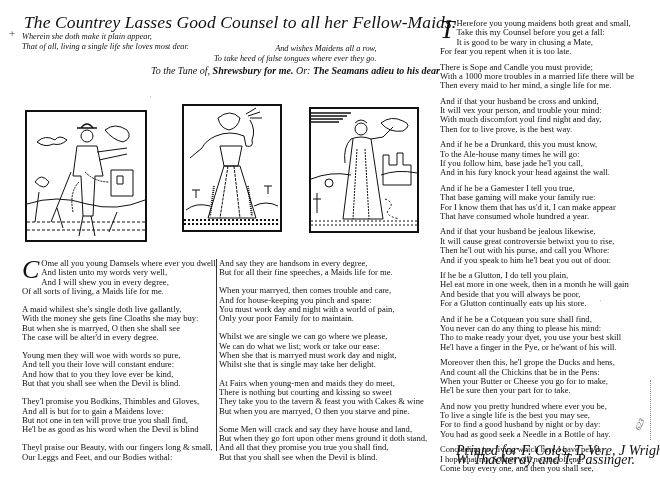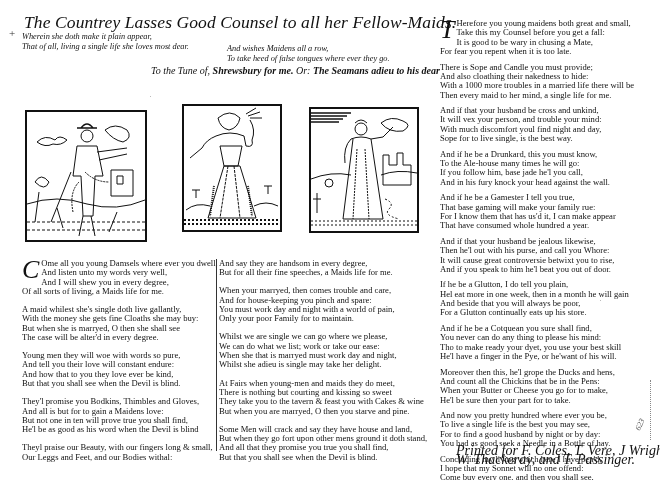--- a/index.html
+++ b/index.html
@@ -5,21 +5,21 @@
   html, body { margin: 0; padding: 0; background: #ffffff; }
   body { width: 660px; height: 480px; position: relative; overflow: hidden; color: #111; }
   .serif { font-family: "Liberation Serif", "DejaVu Serif", serif; }
   .title {
     position: absolute; left: 24px; top: 12px; width: 380px;
     font-size: 17.5px; font-style: italic; white-space: nowrap; letter-spacing: 0.1px;
   }
   .crosshair { position: absolute; left: 9px; top: 27px; font-size: 11px; color: #333; }
   .sub { position: absolute; font-size: 8.3px; font-style: italic; line-height: 9.6px; white-space: nowrap; }
   .sub-left { left: 22px; top: 32px; }
-  .sub-right { left: 227px; top: 44px; }
+  .sub-right { left: 214px; top: 44px; text-align: right; }
   .tune { position: absolute; left: 127px; top: 65px; font-size: 10px; font-style: italic; white-space: nowrap; margin-left: 24px; }
   .tune b { font-weight: bold; }
 
   .woodcut { position: absolute; border: 2px solid #111; background: #fff; overflow: hidden; }
   .woodcut svg { width: 100%; height: 100%; display: block; }
   .wc1 { left: 25px; top: 110px; width: 118px; height: 128px; }
   .wc2 { left: 182px; top: 104px; width: 96px; height: 124px; }
   .wc3 { left: 309px; top: 107px; width: 106px; height: 122px; }
 
   .verse-col { position: absolute; font-size: 8.6px; line-height: 9.35px; white-space: nowrap; }
@@ -144,21 +144,21 @@
   <div class="stanza">
     <span class="line">When your marryed, then comes trouble and care,</span>
     <span class="line">And for house-keeping you pinch and spare:</span>
     <span class="line">You must work day and night with a world of pain,</span>
     <span class="line">Only your poor Family for to maintain.</span>
   </div>
   <div class="stanza">
     <span class="line">Whilst we are single we can go where we please,</span>
     <span class="line">We can do what we list; work or take our ease:</span>
     <span class="line">When she that is marryed must work day and night,</span>
-    <span class="line">Whilst she adieu is single may take her delight.</span>
+    <span class="line">Whilst she that is single may take her delight.</span>
   </div>
   <div class="stanza">
     <span class="line">At Fairs when young-men and maids they do meet,</span>
     <span class="line">There is nothing but courting and kissing so sweet</span>
     <span class="line">They take you to the tavern &amp; feast you with Cakes &amp; wine</span>
     <span class="line">But when you are marryed, O then you starve and pine.</span>
   </div>
   <div class="stanza">
     <span class="line">Some Men will crack and say they have house and land,</span>
     <span class="line">But when they go fort upon other mens ground it doth stand,</span>
@@ -170,46 +170,45 @@
 <div class="verse-col col3 serif">
   <div class="stanza">
     <span class="dropcap">T</span>
     <span class="line">Herefore you young maidens both great and small,</span>
     <span class="line">Take this my Counsel before you get a fall:</span>
     <span class="line">It is good to be wary in chusing a Mate,</span>
     <span class="line">For fear you repent when it is too late.</span>
   </div>
   <div class="stanza">
     <span class="line">There is Sope and Candle you must provide;</span>
-    <span class="line">And also cloathing their nakedness to hide:</span>
     <span class="line">With a 1000 more troubles in a married life there will be</span>
     <span class="line">Then every maid to her mind, a single life for me.</span>
   </div>
   <div class="stanza">
     <span class="line">And if that your husband be cross and unkind,</span>
     <span class="line">It will vex your person, and trouble your mind:</span>
     <span class="line">With much discomfort youl find night and day,</span>
-    <span class="line">Sope for to live single, is the best way.</span>
+    <span class="line">Then for to live prove, is the best way.</span>
   </div>
   <div class="stanza">
     <span class="line">And if he be a Drunkard, this you must know,</span>
     <span class="line">To the Ale-house many times he will go:</span>
     <span class="line">If you follow him, base jade he'l you call,</span>
     <span class="line">And in his fury knock your head against the wall.</span>
   </div>
   <div class="stanza">
     <span class="line">And if he be a Gamester I tell you true,</span>
     <span class="line">That base gaming will make your family rue:</span>
     <span class="line">For I know them that has us'd it, I can make appear</span>
     <span class="line">That have consumed whole hundred a year.</span>
   </div>
   <div class="stanza">
     <span class="line">And if that your husband be jealous likewise,</span>
+    <span class="line">It will cause great controversie betwixt you to rise,</span>
     <span class="line">Then he'l out with his purse, and call you Whore:</span>
-    <span class="line">It will cause great controversie betwixt you to rise,</span>
     <span class="line">And if you speak to him he'l beat you out of door.</span>
   </div>
   <div class="stanza">
     <span class="line">If he be a Glutton, I do tell you plain,</span>
     <span class="line">Hel eat more in one week, then in a month he will gain</span>
     <span class="line">And beside that you will always be poor,</span>
     <span class="line">For a Glutton continually eats up his store.</span>
   </div>
   <div class="stanza">
     <span class="line">And if he be a Cotquean you sure shall find,</span>

